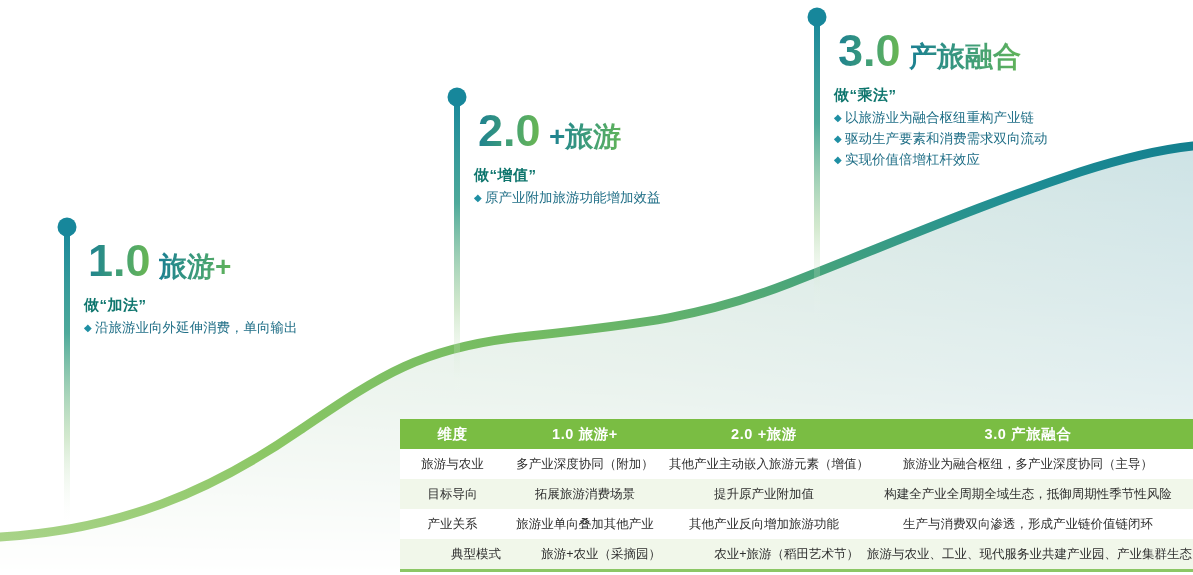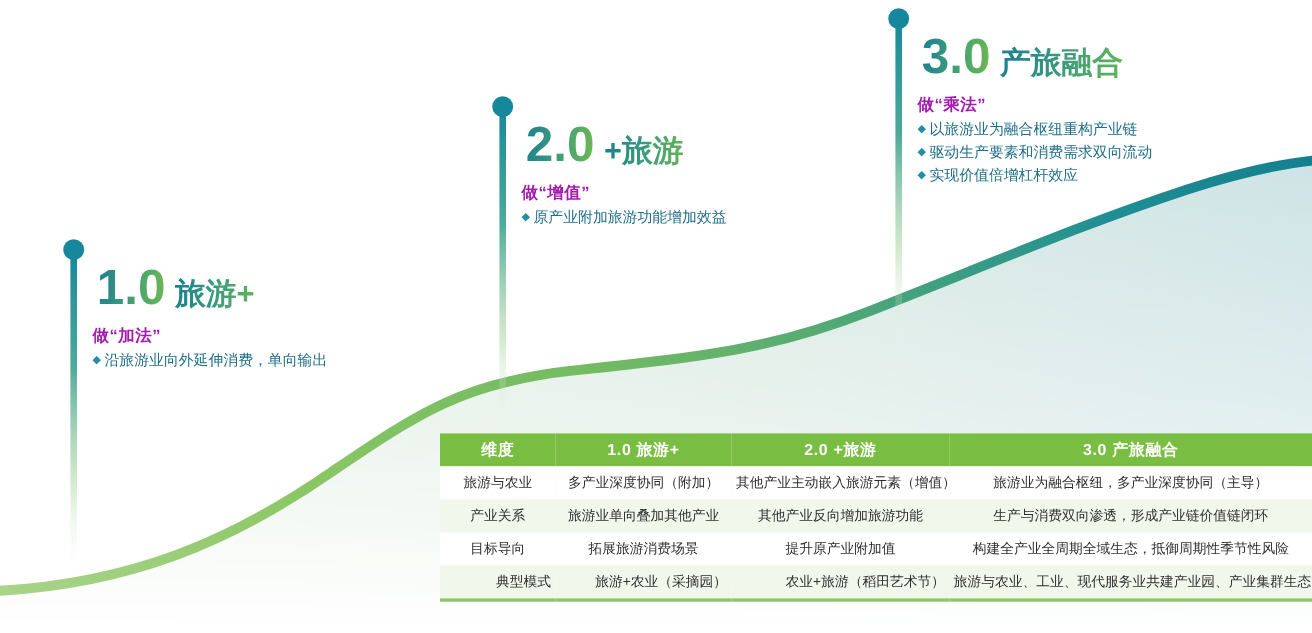--- a/index.html
+++ b/index.html
@@ -50,21 +50,21 @@
     background: linear-gradient(95deg, #1a7f93 0%, #3f9d79 55%, #63b457 100%);
     -webkit-background-clip: text;
     background-clip: text;
     color: transparent;
     -webkit-text-fill-color: transparent;
     display: inline-block;
   }
   .stage-sub {
     font-size: 15px;
     font-weight: bold;
-    color: #a21caf;
+    color: #0f766e;
     margin: 9px 0 3px 0;
     letter-spacing: 0.5px;
   }
   .bullet-list {
     list-style: none;
     margin: 0;
     padding: 0;
   }
   .bullet-list li {
     font-size: 13.5px;
@@ -80,21 +80,21 @@
     top: 0;
     color: #1f8fa3;
     font-size: 10px;
     line-height: 1.95;
   }
 
   
   #matrix-table {
     position: absolute;
     left: 400px;
-    top: 394px;
+    top: 419px;
     width: 793px;
     border-collapse: collapse;
     table-layout: fixed;
   }
   #matrix-table th {
     background: #7abd43;
     color: #ffffff;
     font-size: 14.5px;
     font-weight: bold;
     height: 30px;
@@ -216,32 +216,32 @@
       </tr>
     </thead>
     <tbody>
       <tr>
         <td>旅游与农业</td>
         <td>多产业深度协同（附加）</td>
         <td>其他产业主动嵌入旅游元素（增值）</td>
         <td>旅游业为融合枢纽，多产业深度协同（主导）</td>
       </tr>
       <tr>
+        <td>目标导向</td>
+        <td>拓展旅游消费场景</td>
+        <td>提升原产业附加值</td>
+        <td>构建全产业全周期全域生态，抵御周期性季节性风险</td>
+      </tr>
+      <tr>
         <td>产业关系</td>
         <td>旅游业单向叠加其他产业</td>
         <td>其他产业反向增加旅游功能</td>
         <td>生产与消费双向渗透，形成产业链价值链闭环</td>
       </tr>
       <tr>
-        <td>目标导向</td>
-        <td>拓展旅游消费场景</td>
-        <td>提升原产业附加值</td>
-        <td>构建全产业全周期全域生态，抵御周期性季节性风险</td>
-      </tr>
-      <tr>
         <td>典型模式</td>
         <td>旅游+农业（采摘园）</td>
         <td>农业+旅游（稻田艺术节）</td>
         <td>旅游与农业、工业、现代服务业共建产业园、产业集群生态</td>
       </tr>
     </tbody>
   </table>
 
 </div>
 

